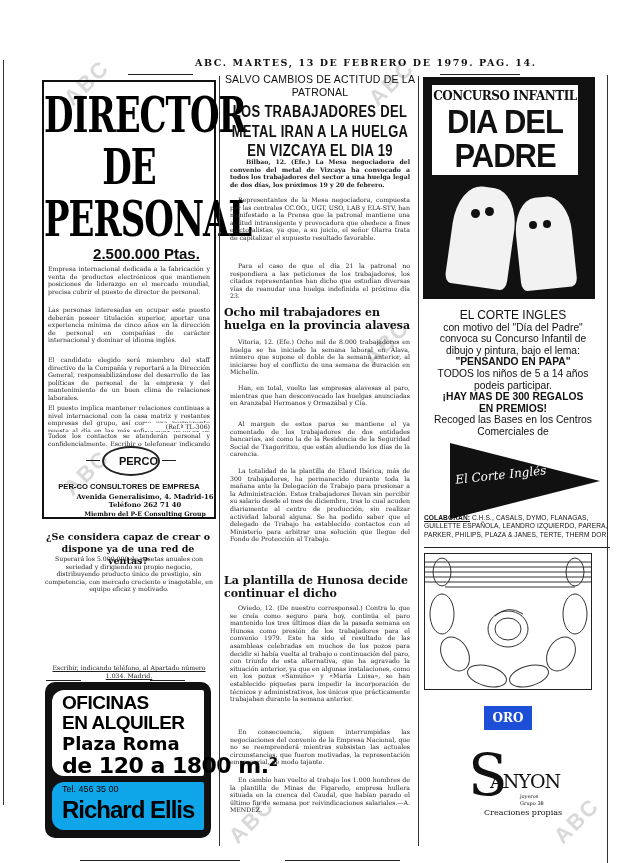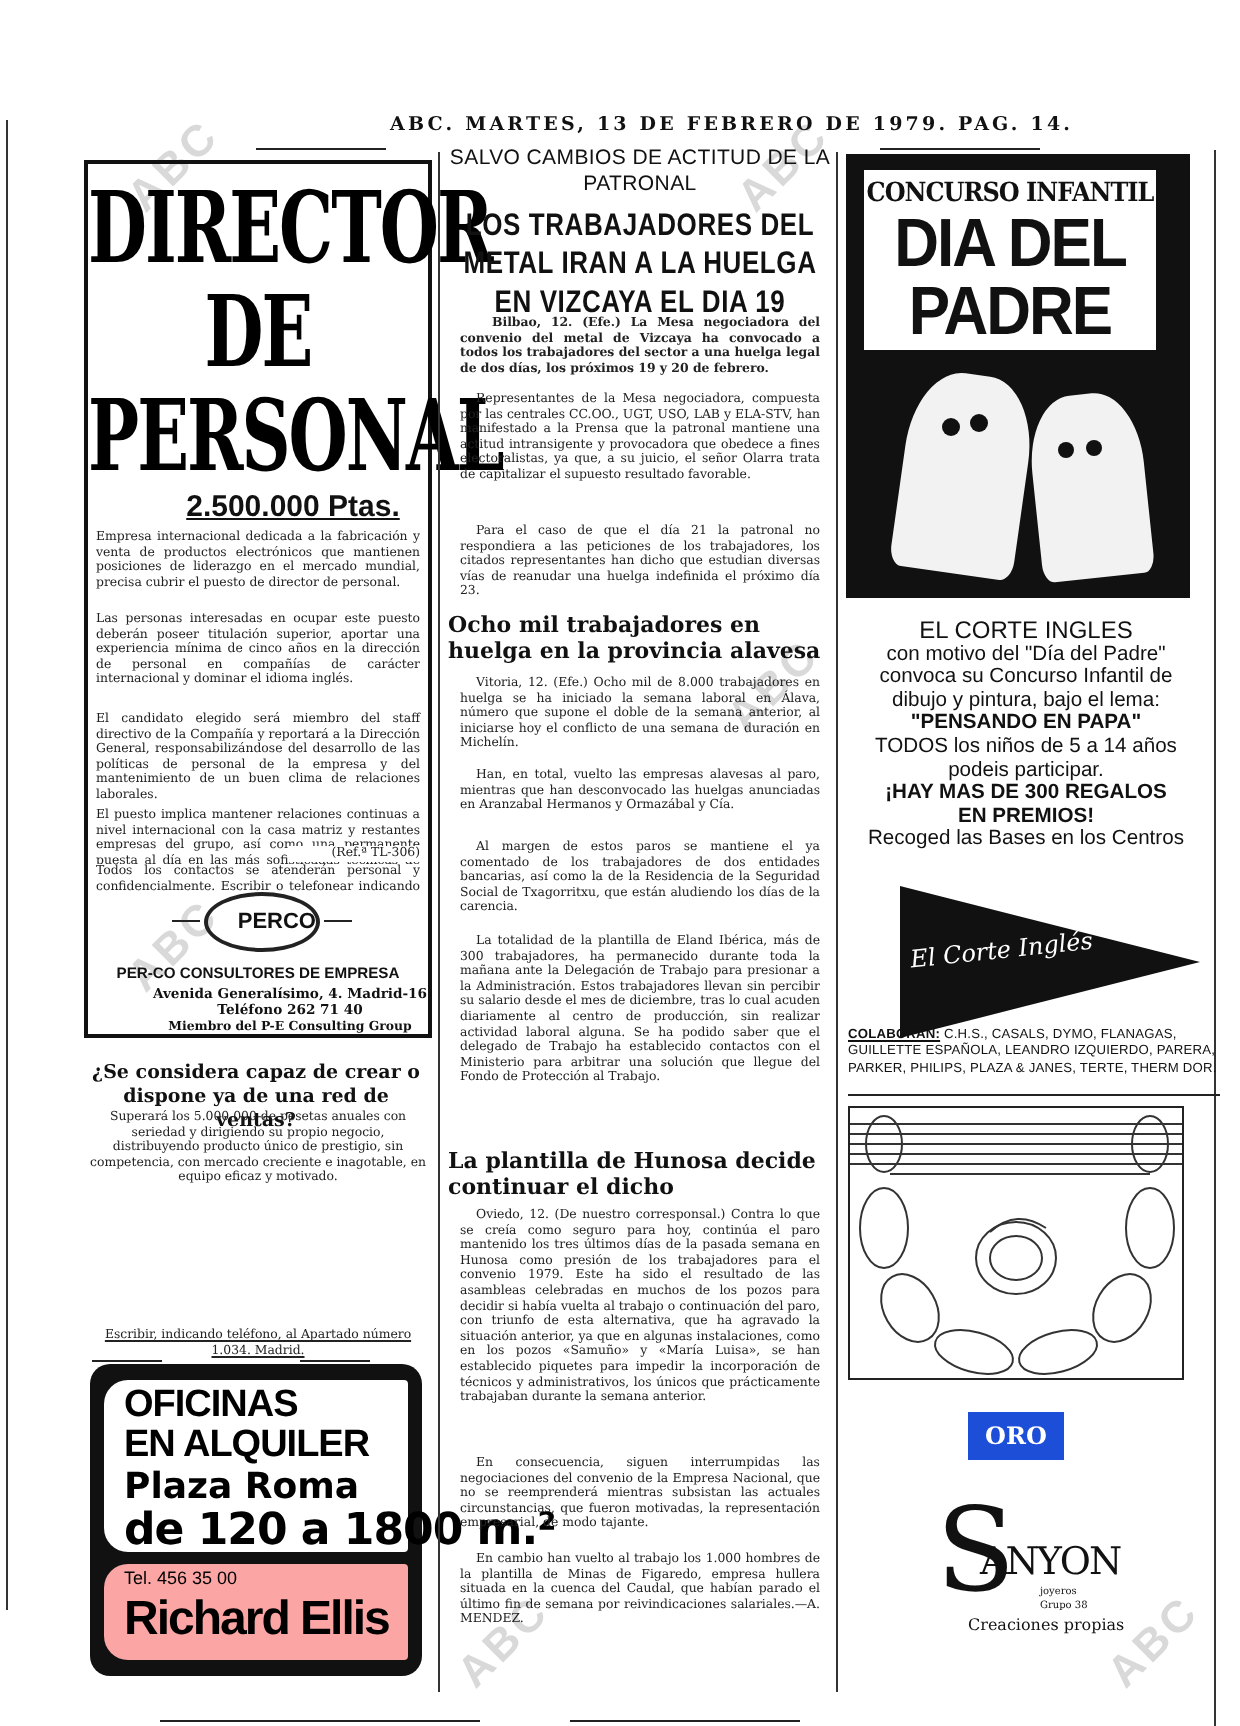--- a/index.html
+++ b/index.html
@@ -16,21 +16,21 @@
     .dir-sal { position:absolute; left:0; width:205px; top:163px; text-align:center; font-family:"Liberation Sans", sans-serif; font-weight:bold; font-size:15px;text-decoration:underline; }
     .body-txt { position:absolute; font-family:"DejaVu Serif", serif; font-size:6.2px; line-height:7.6px; text-align:justify; color:#222; }
     .perco-logo { position:absolute; left:58px; top:364px; width:54px; height:26px; border:2px solid #222; border-radius:50%; text-align:right; font-family:"Liberation Sans", sans-serif; font-weight:bold; font-size:11px; line-height:26px; }
     .perco-logo:before, .perco-logo:after { content:""; position:absolute; top:12px; width:14px; height:1px; background:#222; }
     .perco-logo:before { left:-18px; } .perco-logo:after { right:-18px; }
     .perco-name { position:absolute; left:0; width:170px; top:400px; text-align:center; font-family:"Liberation Sans", sans-serif; font-weight:bold; font-size:7.6px; }
     .perco-line { position:absolute; left:16px; width:170px; text-align:center; font-family:"DejaVu Serif", serif; font-weight:bold; font-size:6.8px; }
     .ventas-head { left:42px; top:531px; width:172px; text-align:center; font-family:"DejaVu Serif", serif; font-weight:bold; font-size:9.5px; line-height:12px; }
     .ofi-box { left:45px; top:682px; width:166px; height:156px; background:#111; border-radius:10px; }
     .ofi-inner { position:absolute; left:7px; top:8px; width:152px; height:86px; background:#fff; border-radius:12px 2px 2px 12px; }
-    .ofi-inner2 { position:absolute; left:7px; top:100px; width:152px; height:48px; background:#fca5a5; border-radius:12px 2px 2px 12px; }
+    .ofi-inner2 { position:absolute; left:7px; top:100px; width:152px; height:48px; background:#0ea5e9; border-radius:12px 2px 2px 12px; }
     .ofi-l1 { position:absolute; left:10px; font-family:"Liberation Sans", sans-serif; font-weight:bold; color:#000; white-space:nowrap; }
     
     .col-rule { position:absolute; width:1px; background:#333; }
     .c-kicker { left:222px; top:73px; width:196px; text-align:center; font-family:"Liberation Sans", sans-serif; font-size:10.5px; line-height:13px; letter-spacing:0.2px; }
     .c-head { left:222px; top:103px; width:196px; text-align:center; font-family:"Liberation Sans", sans-serif; font-weight:bold; font-size:13px; line-height:16px; transform:scaleY(1.2); transform-origin:top center; letter-spacing:0.3px; }
     .c-sub { position:absolute; text-align:left; font-family:"DejaVu Serif", serif; font-weight:bold; font-size:11px; line-height:13px; }
     
     .ci-box { left:423px; top:77px; width:172px; height:222px; background:#111; }
     .ci-white { position:absolute; left:9px; top:8px; width:146px; height:90px; background:#fff; }
     .ci-t1 { position:absolute; left:0; width:146px; top:4px; text-align:center; font-family:"DejaVu Serif", serif; font-weight:bold; font-size:12px; letter-spacing:-0.5px; transform:scaleY(1.1); }
@@ -141,20 +141,21 @@
   <div style="font-size:12px;">EL CORTE INGLES</div>
   <div>con motivo del "Día del Padre"</div>
   <div>convoca su Concurso Infantil de</div>
   <div>dibujo y pintura, bajo el lema:</div>
   <div style="font-weight:bold;">"PENSANDO EN PAPA"</div>
   <div>TODOS los niños de 5 a 14 años</div>
   <div>podeis participar.</div>
   <div style="font-weight:bold;">¡HAY MAS DE 300 REGALOS</div>
   <div style="font-weight:bold;">EN PREMIOS!</div>
   <div>Recoged las Bases en los Centros</div>
+  <div>Comerciales de</div>
 </div>
 
 <div class="abs eci-logo"></div>
 <div class="abs eci-logo-txt">El Corte Inglés</div>
 
 <div class="abs colab">
   <span style="text-decoration:underline;font-weight:bold;">COLABORAN:</span>
   <span>C.H.S., CASALS, DYMO, FLANAGAS, GUILLETTE ESPAÑOLA, LEANDRO IZQUIERDO, PARERA, PARKER, PHILIPS, PLAZA &amp; JANES, TERTE, THERM DOR.</span>
 </div>
 <div class="abs" style="left:424px;top:547px;width:186px;height:1px;background:#222;"></div>

